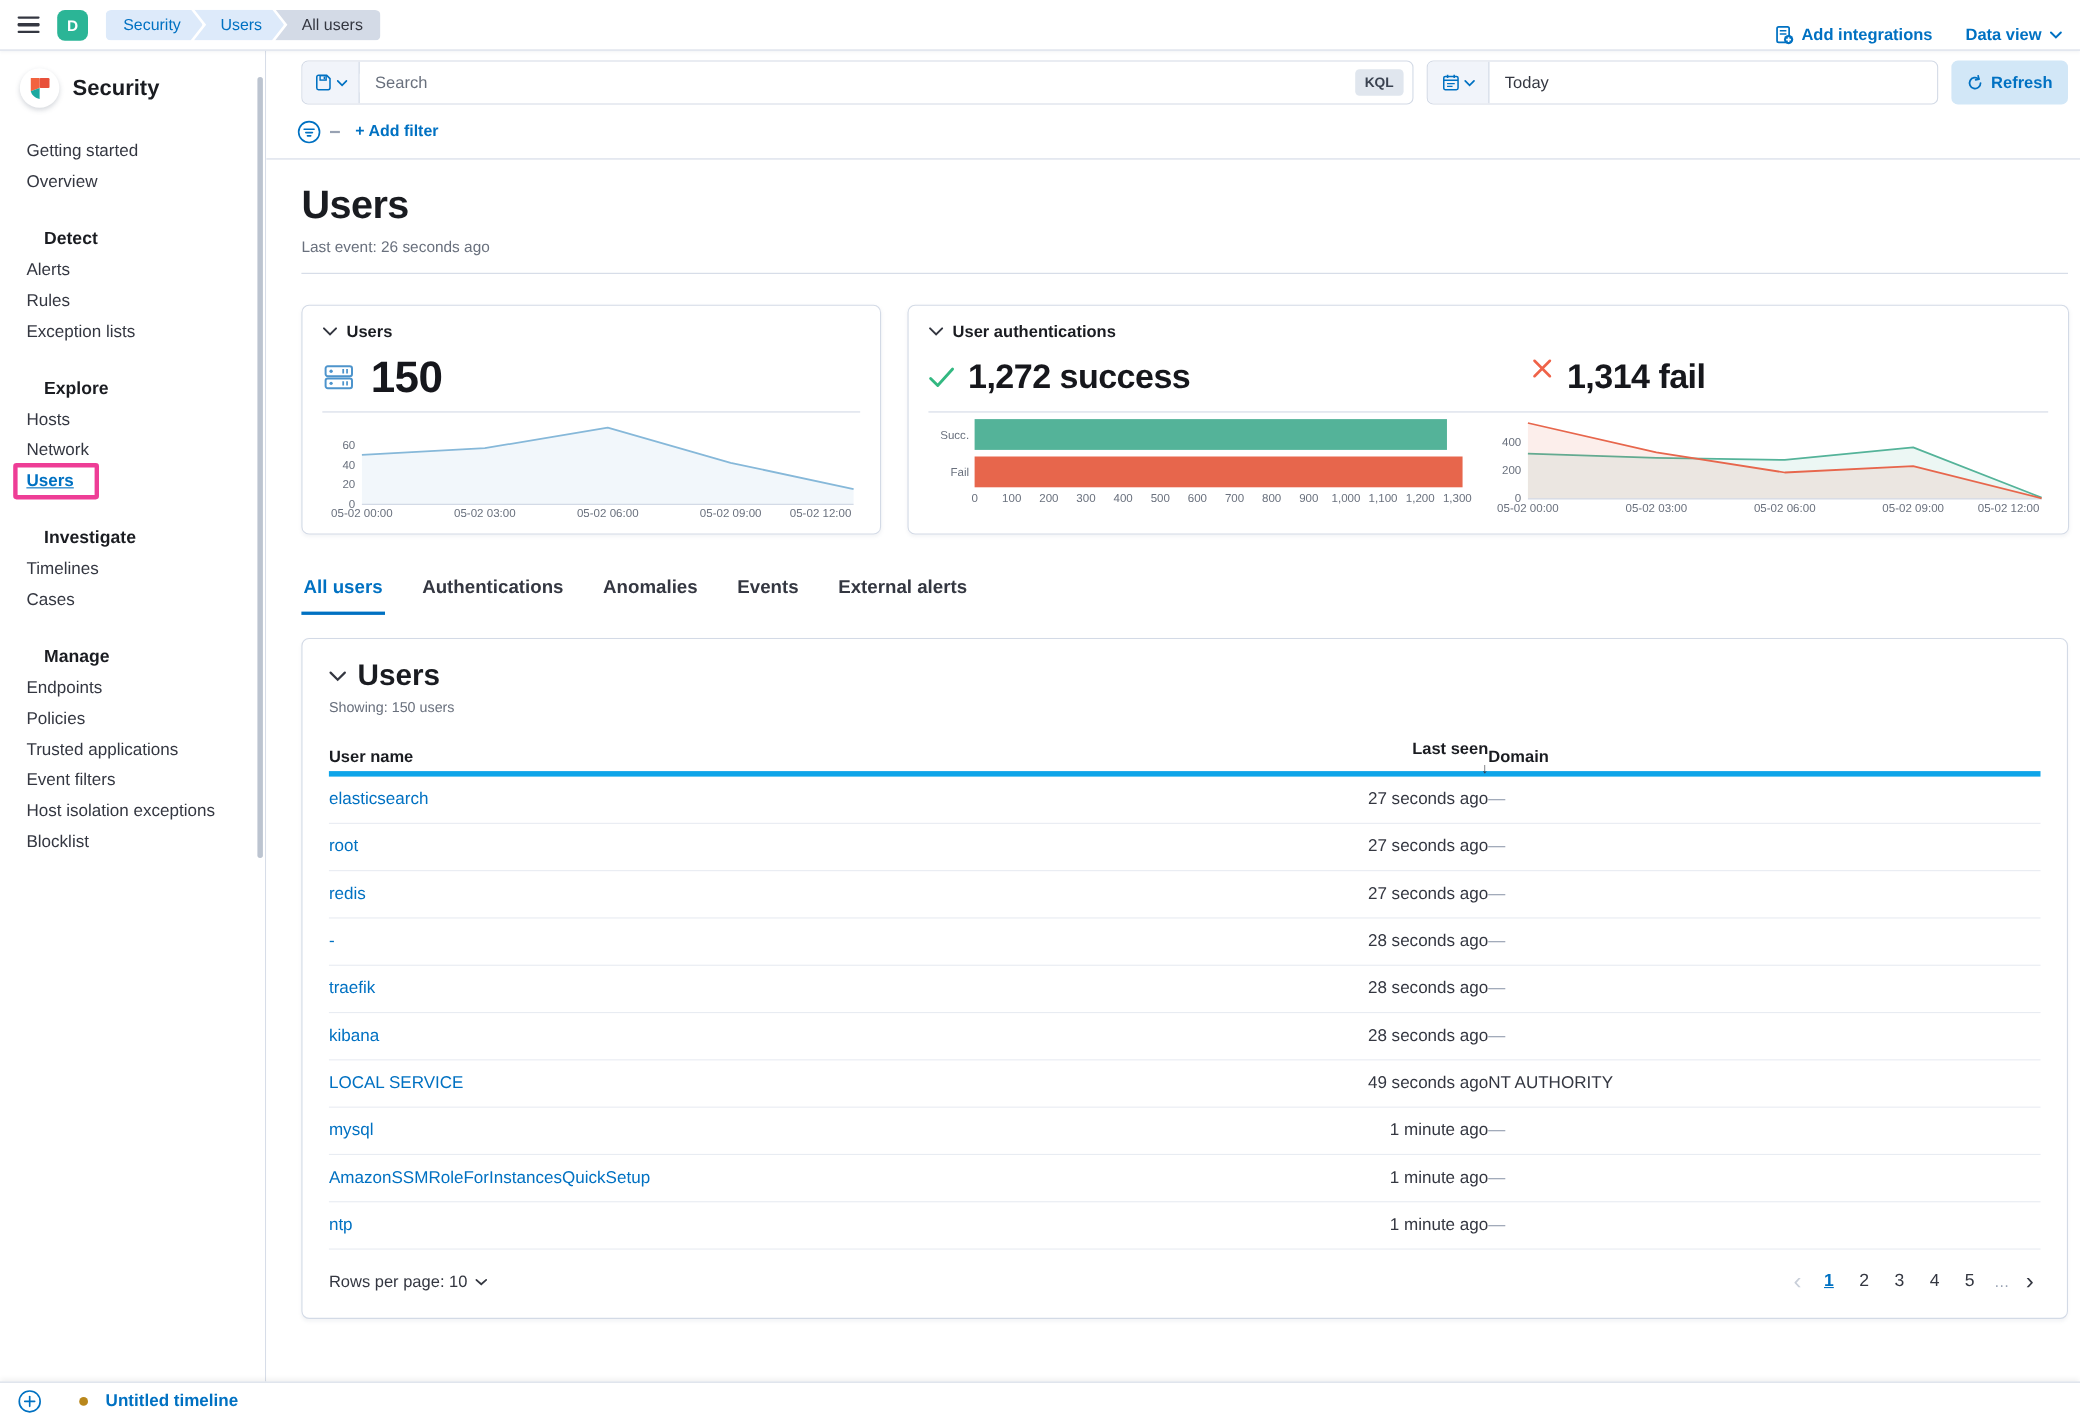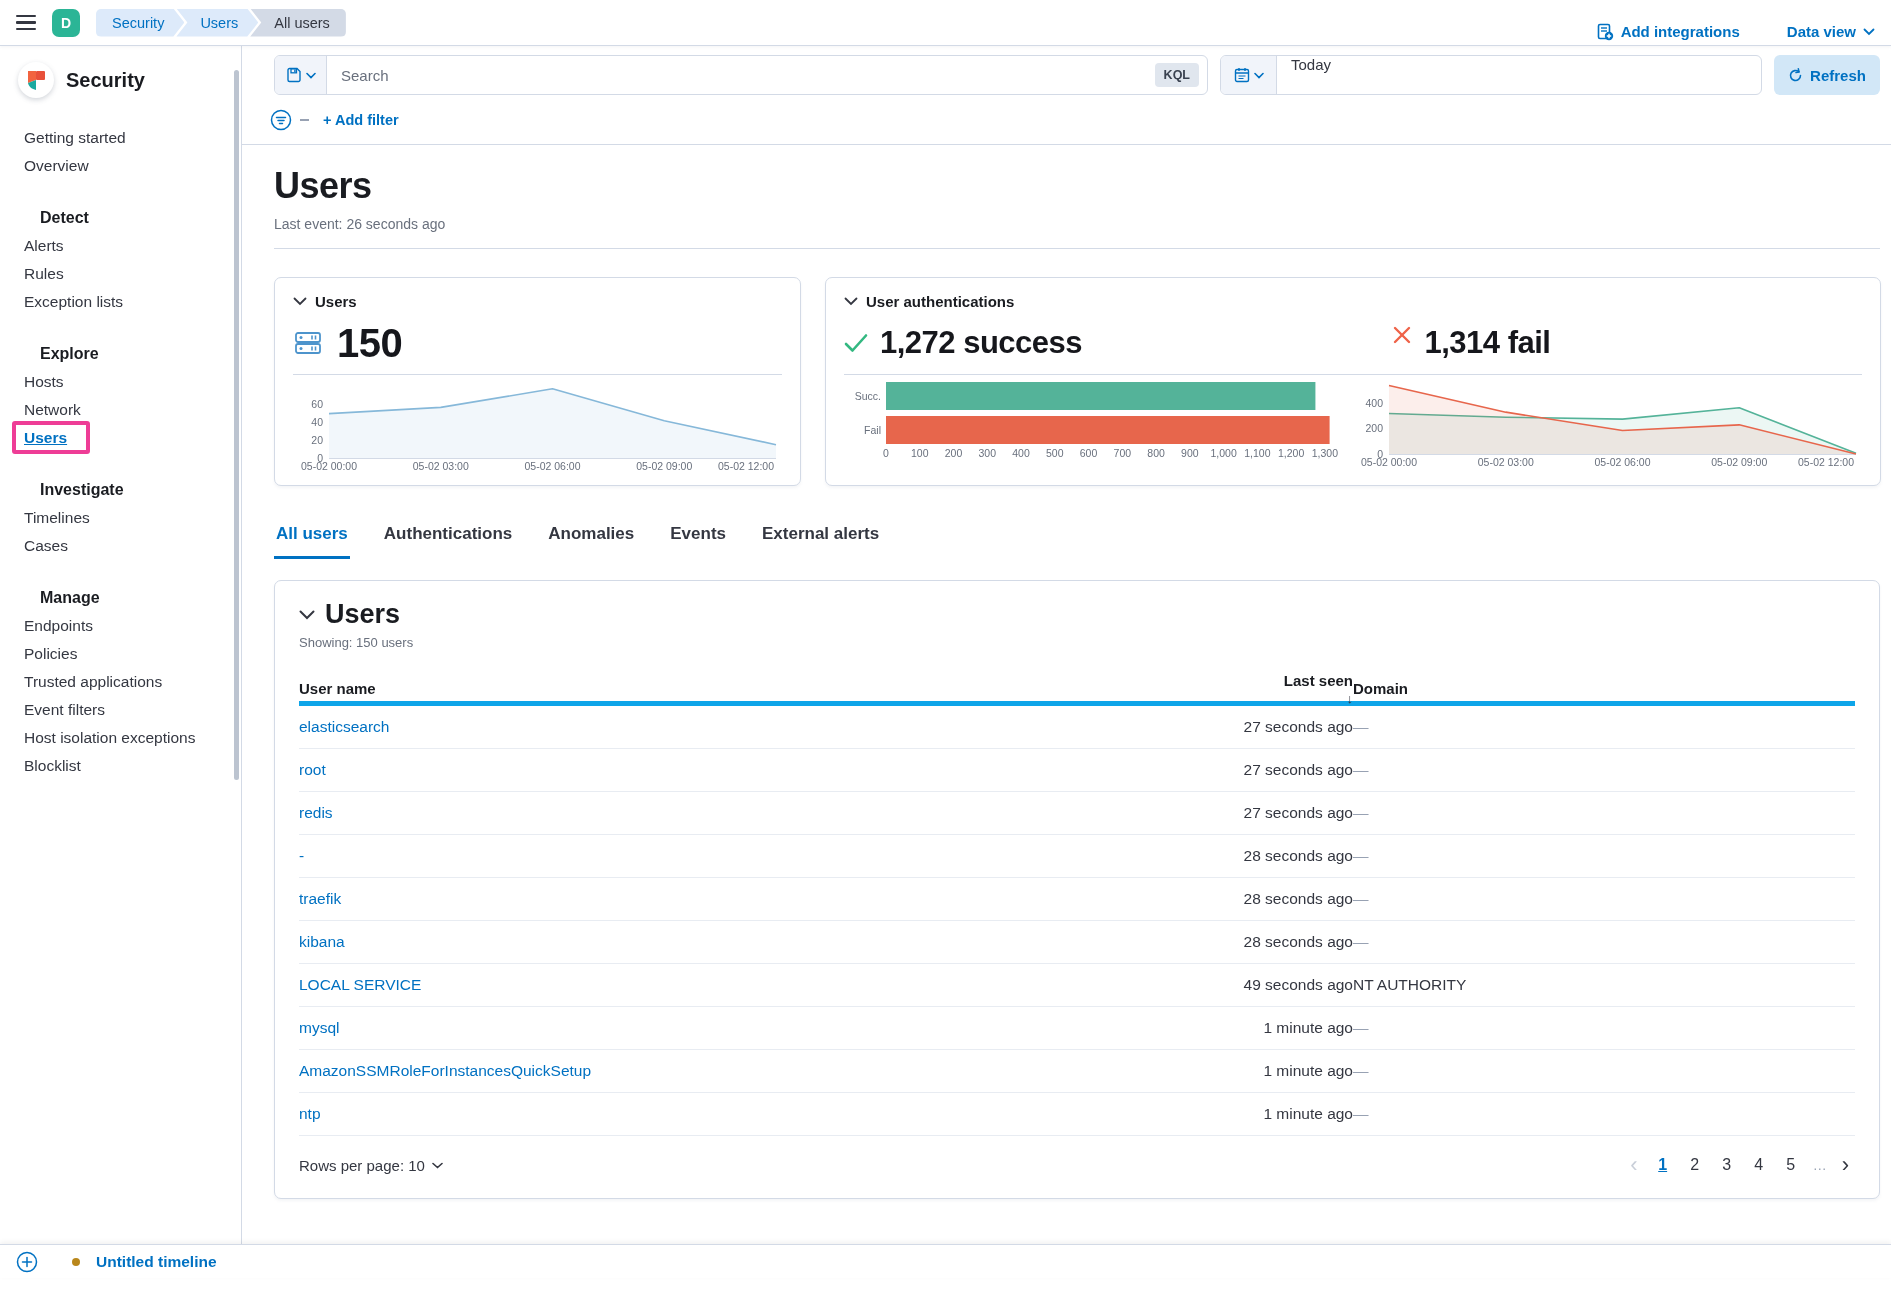--- a/index.html
+++ b/index.html
@@ -15,21 +15,21 @@
   .avatar { width:28px; height:28px; border-radius:7px; background:#2bb596; color:#fff;
             font-weight:700; font-size:14px; display:flex; align-items:center; justify-content:center; }
   .breadcrumbs { display:flex; align-items:center; }
   .crumb { height:28px; line-height:28px; font-size:14.5px; font-weight:500; white-space:nowrap; }
   .crumb-first { background:#ddeafa; color:#0071c2; border-radius:5px 0 0 5px; padding:0 20px 0 16px;
                  clip-path:polygon(0 0,calc(100% - 11px) 0,100% 50%,calc(100% - 11px) 100%,0 100%); }
   .crumb-mid   { background:#ddeafa; color:#0071c2; margin-left:-8px; padding:0 20px 0 24px;
                  clip-path:polygon(0 0,calc(100% - 11px) 0,100% 50%,calc(100% - 11px) 100%,0 100%,11px 50%); }
   .crumb-last  { background:#d3dae6; color:#343741; margin-left:-8px; border-radius:0 5px 5px 0; padding:0 16px 0 24px;
                  clip-path:polygon(0 0,100% 0,100% 100%,0 100%,11px 50%); }
-  .topbar-right { margin-left:auto; display:flex; align-items:center; gap:47px;margin-top:18px; }
+  .topbar-right { margin-left:auto; display:flex; align-items:center; gap:30px;margin-top:18px; }
   .tb-link { display:flex; align-items:center; gap:7px; color:#0071c2; font-size:15px; font-weight:600;
              text-decoration:none; cursor:pointer; }
 
   
   .sidebar { position:absolute; top:46px; left:0; bottom:34px; width:242px; background:#fff;
              border-right:1px solid #d3dae6; padding:14px 0 0 0; }
   .sb-scroll-thumb { position:absolute; right:2px; top:24px; width:5px; height:710px; background:#bcc4d0; border-radius:3px; }
   .sb-header { display:flex; align-items:center; gap:12px; padding:0 16px 0 18px; height:40px; }
   .sb-logo { width:36px; height:36px; border-radius:50%; background:#fff; box-shadow:0 2px 5px rgba(80,90,110,.25);
              display:flex; align-items:center; justify-content:center; }
@@ -49,22 +49,22 @@
   .query-row { display:flex; align-items:center; gap:12px; margin:9px 11px 0 32px; }
   .search-box { flex:1; height:40px; border:1px solid #d3dae6; border-radius:6px; background:#fff;
                 display:flex; align-items:center; overflow:hidden; }
   .save-btn { width:52px; height:100%; background:#f1f4fa; border:none; border-right:1px solid #d3dae6;
               display:flex; align-items:center; justify-content:center; gap:4px; cursor:pointer; }
   .search-input { flex:1; border:none; outline:none; font-size:15px; padding:0 14px; color:#343741;
                   font-family:inherit; }
   .search-input::placeholder { color:#69707d; }
   .kql-badge { margin-right:8px; background:#e0e6ee; color:#3a4250; font-size:12.5px; font-weight:700;
                padding:5px 9px; border-radius:4px; cursor:pointer; }
-  .date-picker { width:542px; height:40px; border:1px solid #d3dae6; border-radius:6px; background:#fff;
-                 display:flex; align-items:flex-start; overflow:hidden; }
+  .date-picker { width:465px; height:40px; border:1px solid #d3dae6; border-radius:6px; background:#fff;
+                 display:flex; align-items:center; overflow:hidden; }
   .cal-btn { width:56px; height:100%; background:#f1f4fa; border:none; border-right:1px solid #d3dae6;
              display:flex; align-items:center; justify-content:center; gap:4px; cursor:pointer; }
   .date-value { padding:0 14px; font-size:15px; color:#343741; cursor:pointer; }
   .refresh-btn { width:106px; height:40px; background:#d2e7f7; color:#0071c2; border:none; border-radius:6px;
                  font-size:15px; font-weight:600; font-family:inherit; display:flex; align-items:center;
                  justify-content:center; gap:7px; cursor:pointer; }
 
   .filter-row { display:flex; align-items:center; gap:8px; margin:13px 11px 0 28px; height:24px; }
   .filter-dash { width:9px; height:2px; background:#98a2b3; }
   .add-filter { color:#0071c2; font-size:14.5px; font-weight:600; text-decoration:none; margin-left:6px; cursor:pointer; }
@@ -124,21 +124,21 @@
   .pagination { margin-left:auto; display:flex; align-items:center; gap:6px; }
   .pg { min-width:26px; height:26px; display:flex; align-items:center; justify-content:center;
         font-size:16px; color:#343741; text-decoration:none; cursor:pointer; }
   .pg.active { color:#0071c2; font-weight:700; text-decoration:underline; }
   .pg-ellipsis { color:#98a2b3; font-size:14px; width:20px; text-align:center; }
   .pg-chev { font-size:22px; line-height:1; padding:0 6px; cursor:pointer; }
   .pg-chev.disabled { color:#c9cfd9; }
   .pg-chev.enabled { color:#343741; }
 
   
-  .bottombar { position:absolute; left:0; right:0; bottom:12px; height:34px; background:#fff;
+  .bottombar { position:absolute; left:0; right:0; bottom:0; height:34px; background:#fff;
                border-top:1px solid #d3dae6; box-shadow:0 -2px 5px rgba(0,0,0,.06);
                display:flex; align-items:center; padding:0 16px; gap:16px; z-index:40; }
   .tl-dot { width:8px; height:8px; border-radius:50%; background:#b9871b; margin-left:18px; }
   .tl-label { color:#0071c2; font-size:15.5px; font-weight:700; text-decoration:none; cursor:pointer; }
 </style>
 </head>
 <body>
 
 <div class="app">
 

